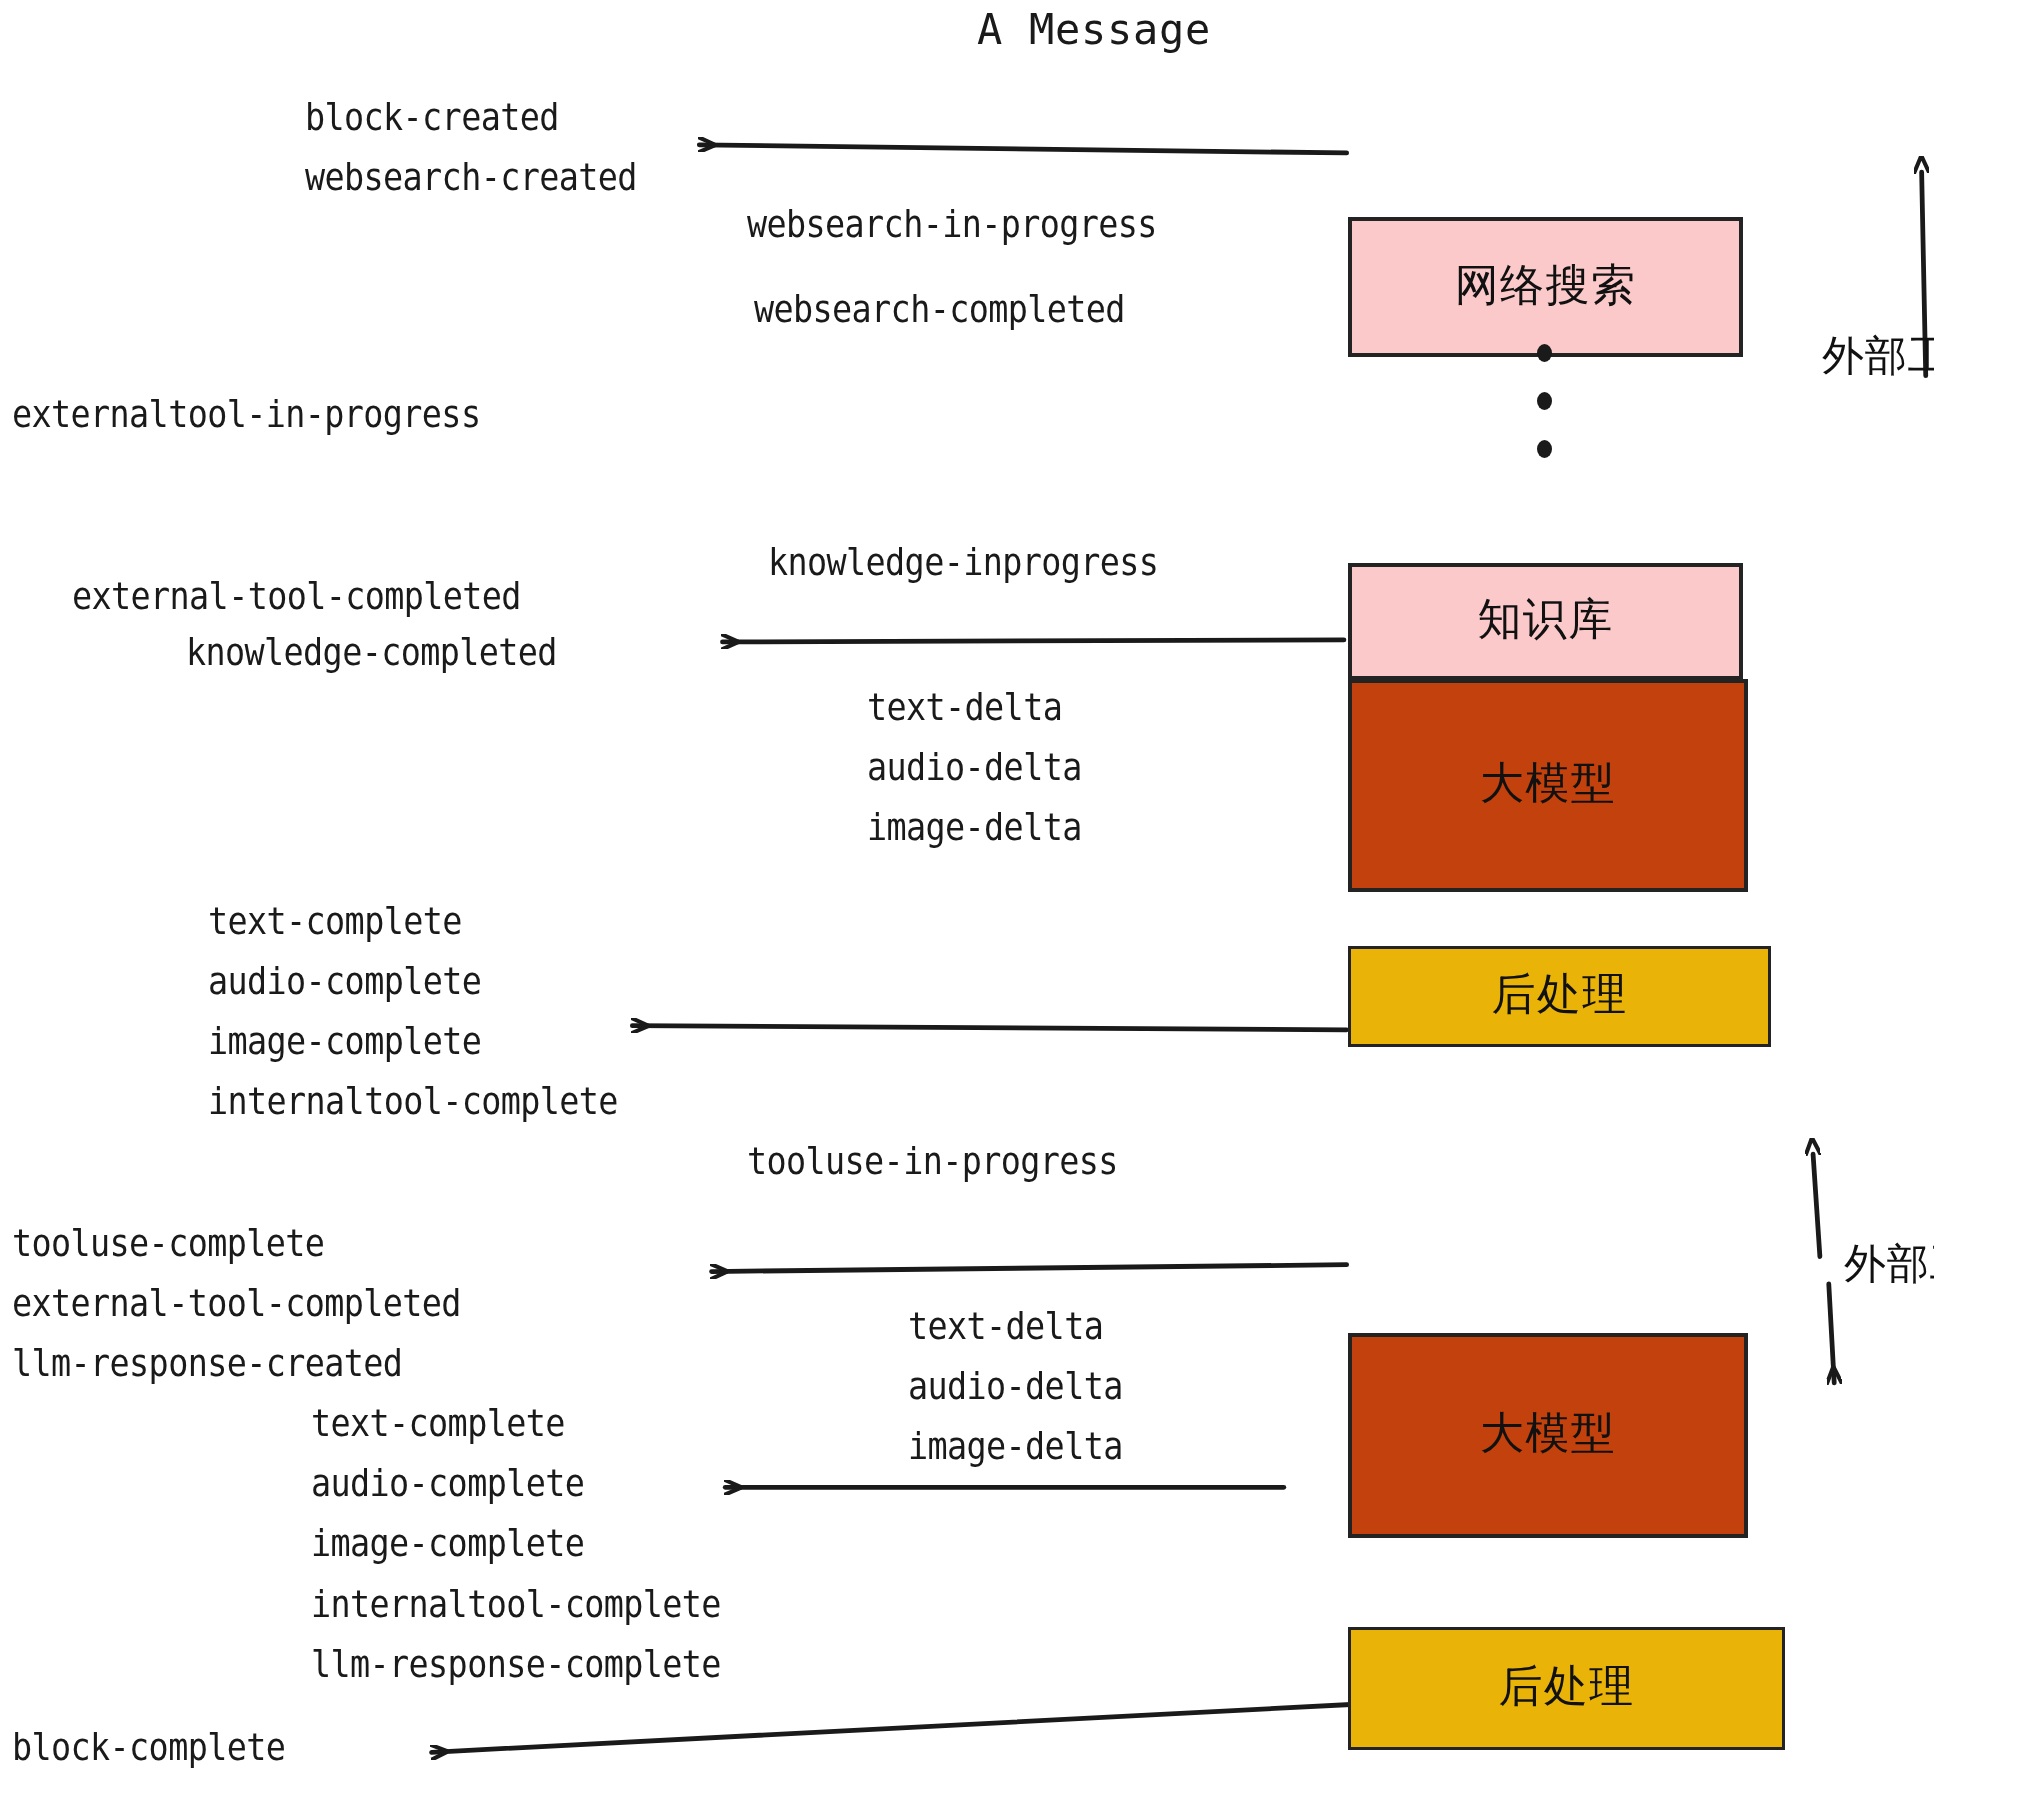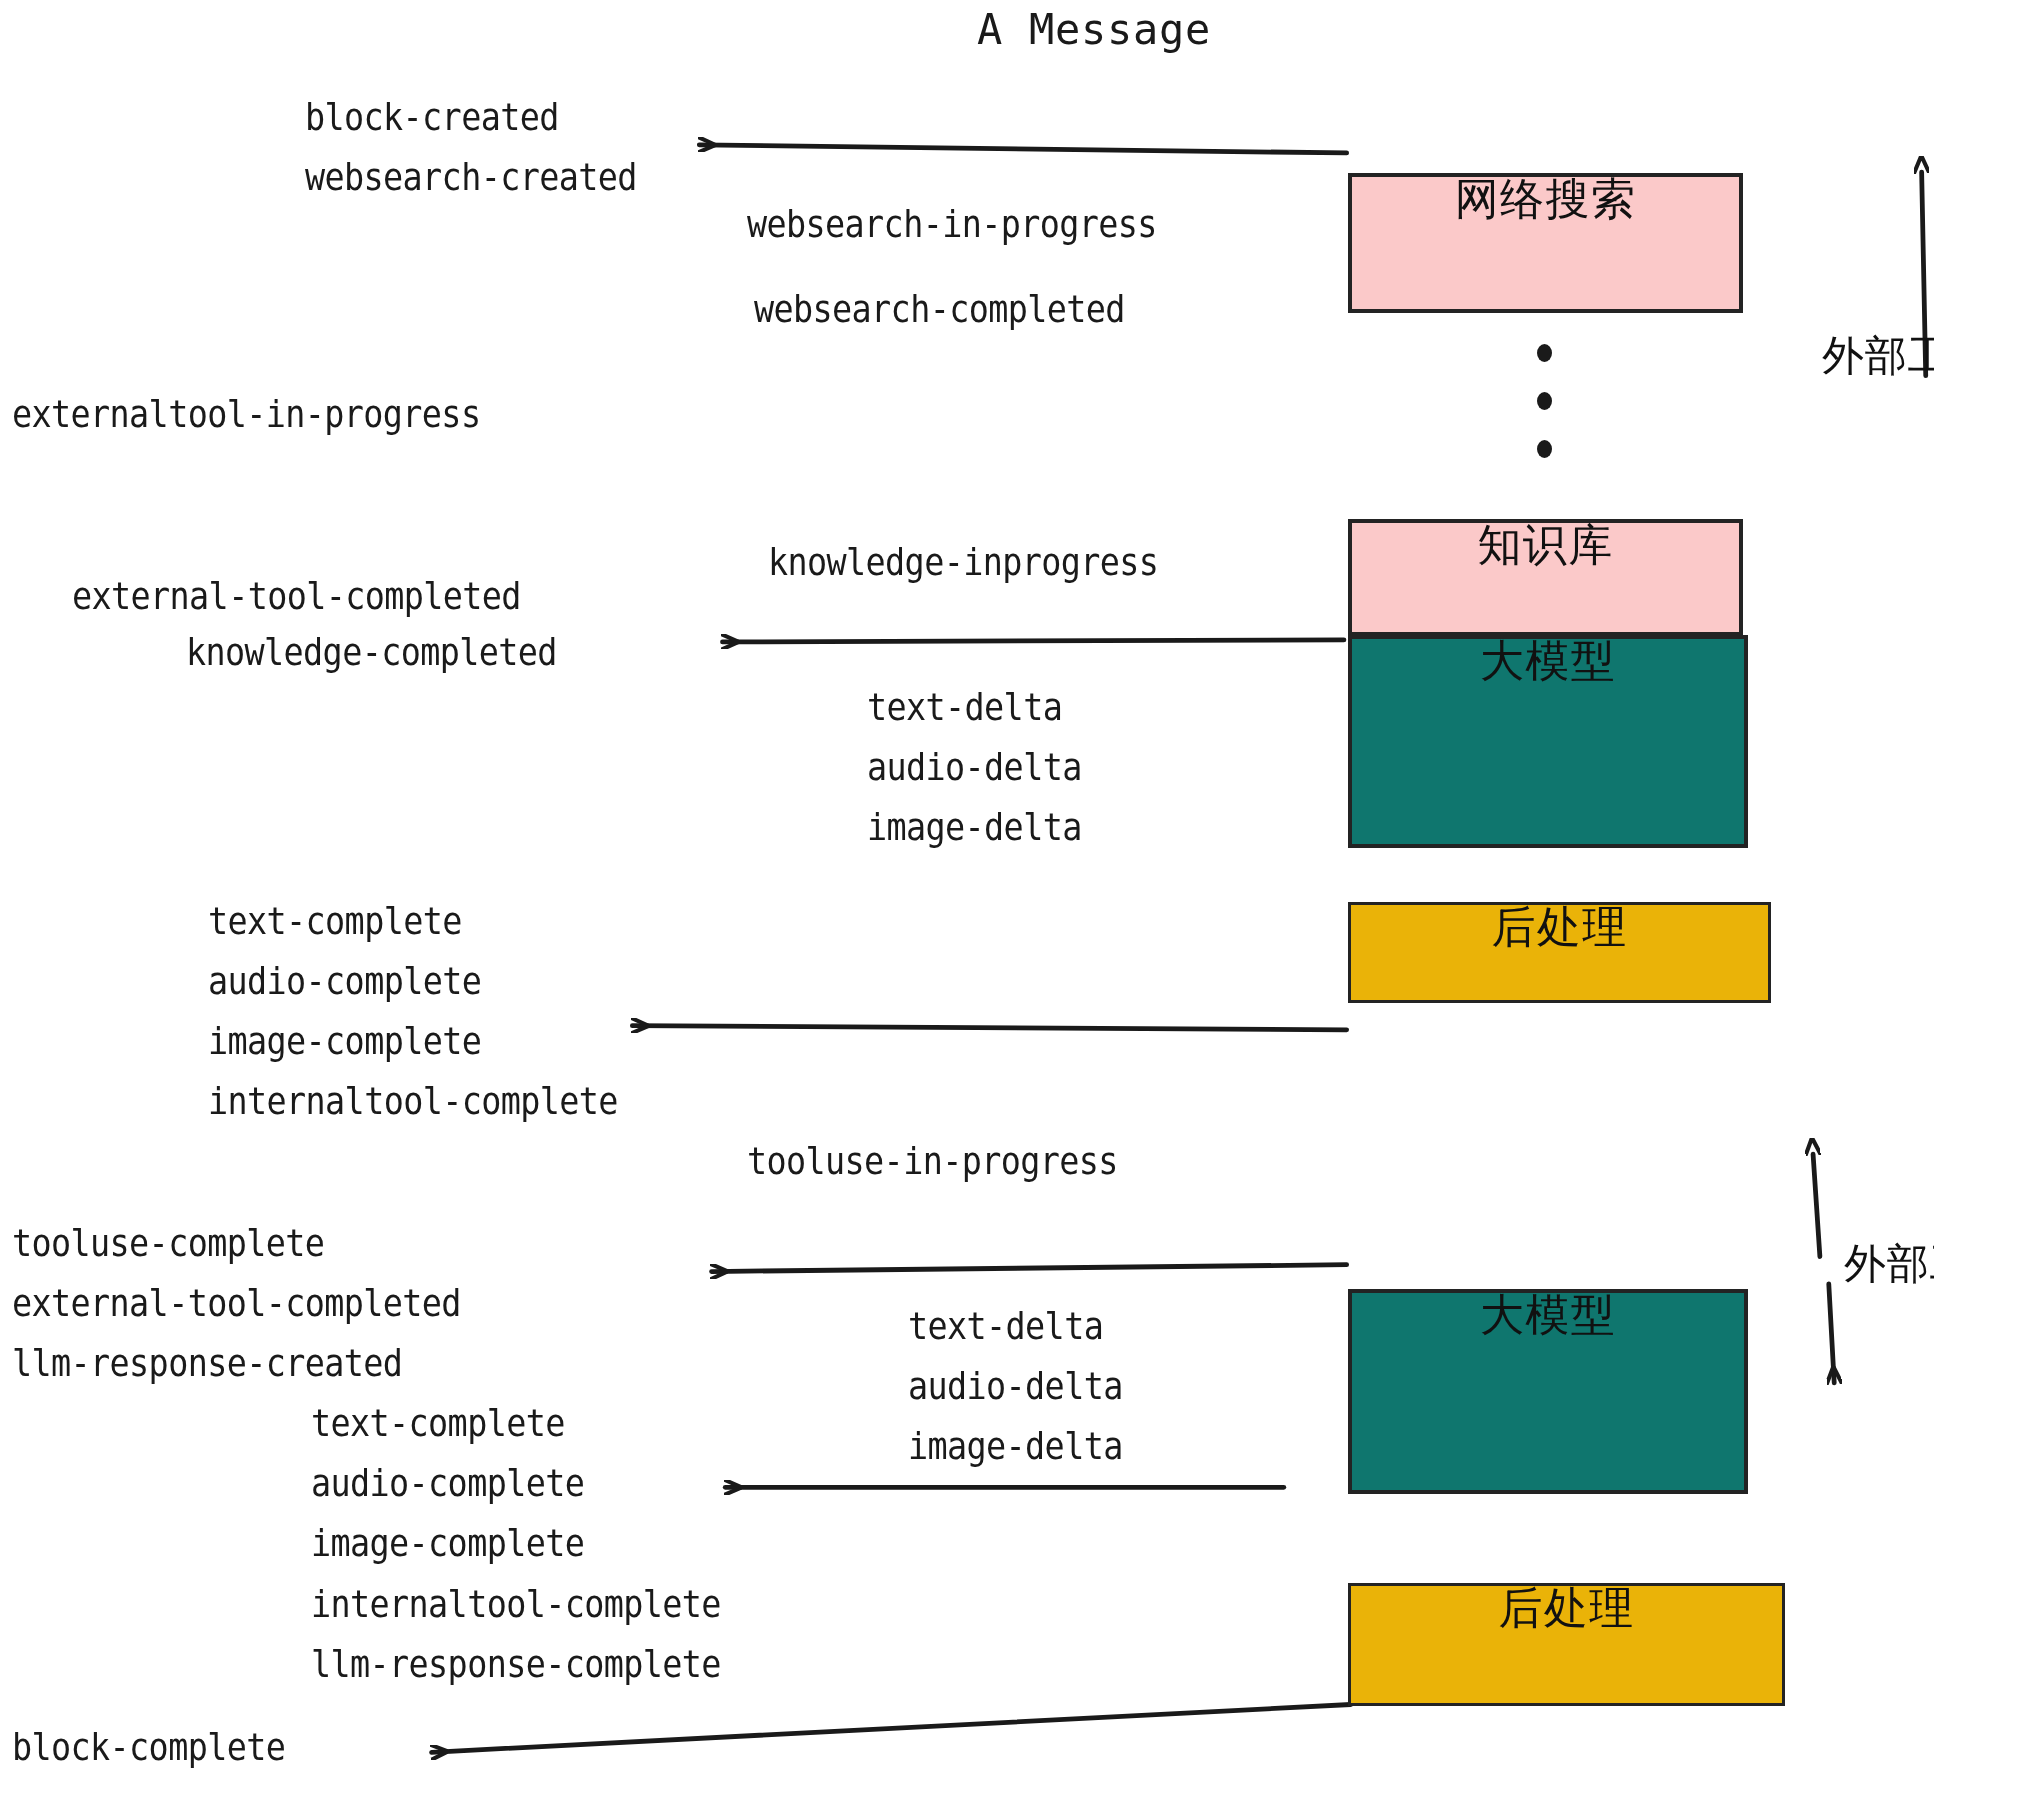--- a/index.html
+++ b/index.html
@@ -48,31 +48,33 @@
     letter-spacing: 0.7px;
     color: #1a1a1a;
     white-space: pre;
   }
   
   .node {
     position: absolute;
     box-sizing: border-box;
     border: 4.8px solid #232323;
     display: flex;
+    align-items: center;
     justify-content: center;
     color: #111111;
+    margin-top: 44px;
   }
   .node .node-label {
     font-family: "DejaVu Sans", sans-serif;
     font-size: 44px;
     line-height: 1;
     letter-spacing: 1.4px;
   }
   .node.pink  { background: #FBC9C9; }
-  .node.green { background: #0f766e; }
+  .node.green { background: #c2410c; }
   .node.yellow{ background: #FAE49C; }
   .node.plain { background: #eab308; }
 
   
   .node .node-label.cjk { padding-bottom: 4.1px; }
 
   
   .dots {
     position: absolute;
     width: 16.4px;

